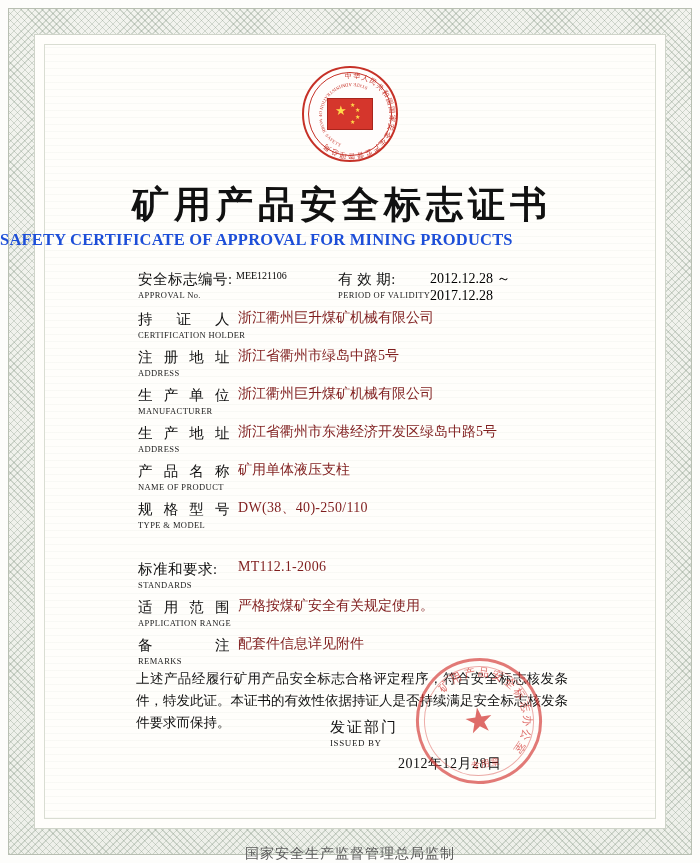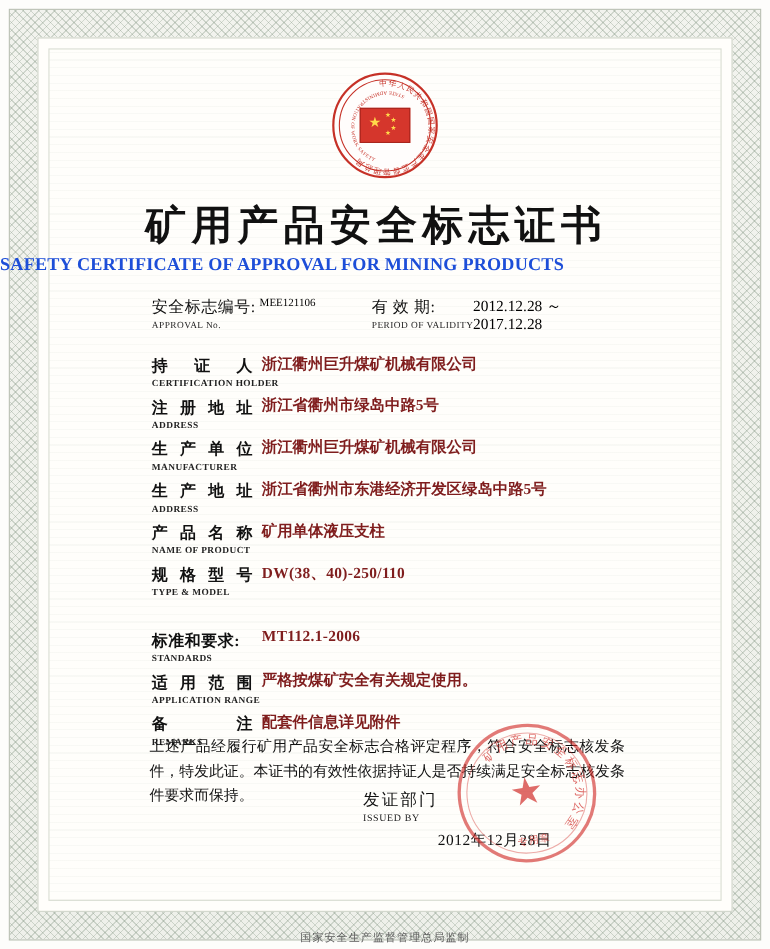--- a/index.html
+++ b/index.html
@@ -149,21 +149,20 @@
   
   .fields {
     position: absolute;
     left: 138px; top: 270px;
     width: 430px;
   }
   .row {
     position: relative;
     min-height: 34px;
     margin-bottom: 4px;
-    font-weight: bold;
   }
   .lbl {
     position: absolute;
     left: 0; top: 0;
     width: 96px;
   }
   .lbl-cn {
     font-size: 14.5px;
     color: #111;
     letter-spacing: 0.5px;
@@ -189,21 +188,21 @@
     font-size: 14px;
     color: #7f1d1d;
     white-space: nowrap;
   }
   .val.num {
     font-family: "Liberation Serif", serif;
     letter-spacing: 0.3px;
   }
 
   
-  .row-top { position: relative; height: 34px; margin-bottom: 19px;}
+  .row-top { position: relative; height: 34px; margin-bottom: 6px;}
   .lbl-a { position: absolute; left: 0; top: 0; }
   .val-a { position: absolute; left: 98px; top: 0px; font-size: 10px; }
   .lbl-b { position: absolute; left: 200px; top: 0; }
   .val-b { position: absolute; left: 292px; top: 0px; font-size: 14px; }
 
   .gap { height: 22px; }
 
   
   .para {
     position: absolute;
@@ -276,21 +275,21 @@
     color: rgba(208,40,36,0.8);
     letter-spacing: 1px;
   }
 
   
   .footnote {
     position: absolute;
     left: 0; top: 845px;
     width: 700px;
     text-align: center;
-    font-size: 10px;
+    font-size: 14px;
     color: #5a5a5a;
     letter-spacing: 1px;
   }
 </style>
 </head>
 <body>
 
 <div class="certificate">
 
   <div class="border-band"></div>

